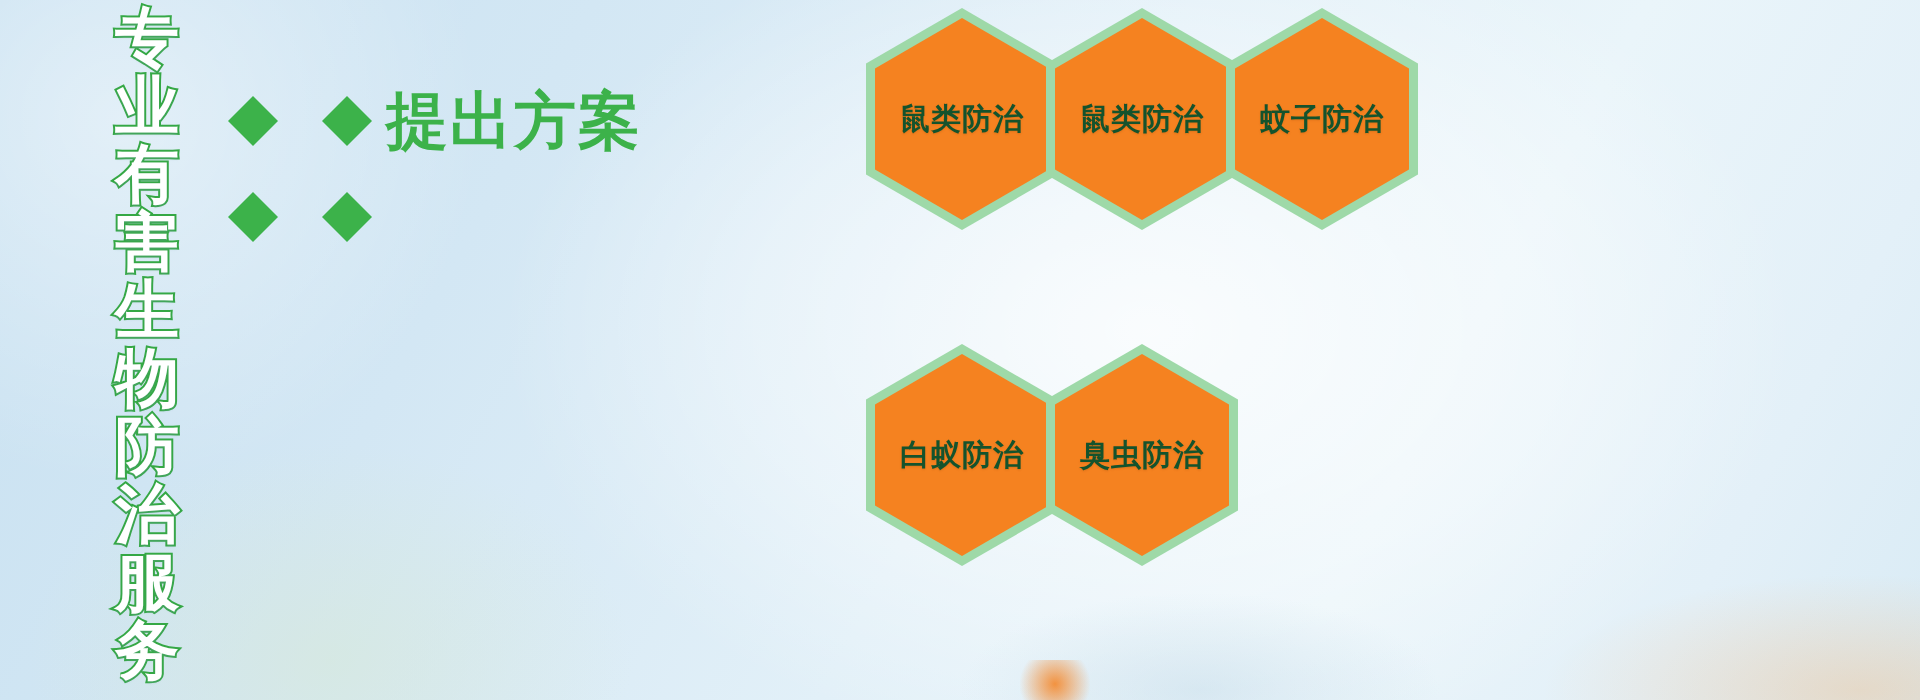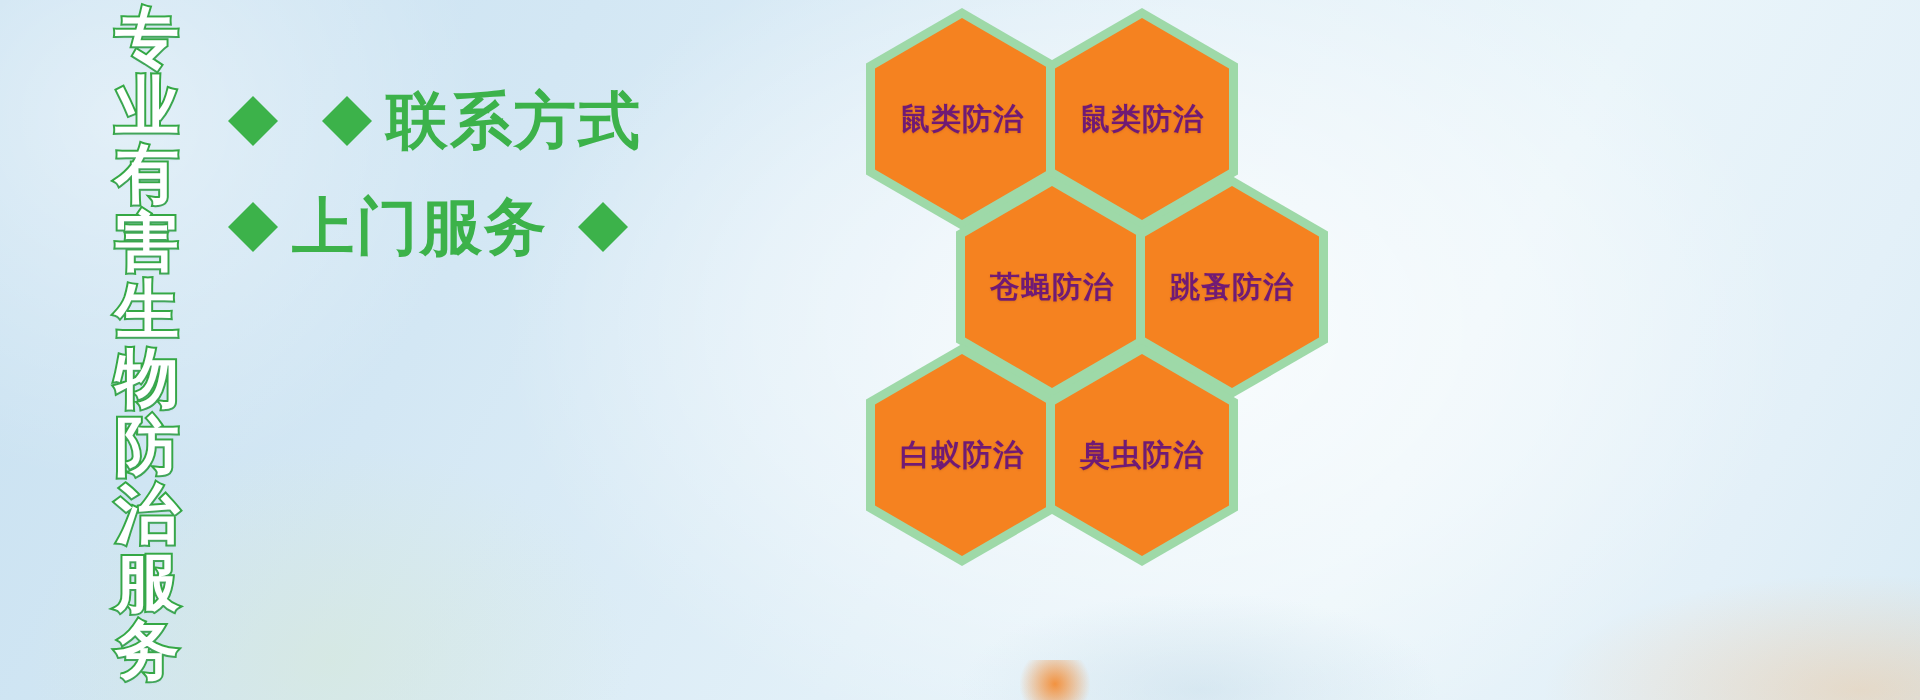--- a/index.html
+++ b/index.html
@@ -77,21 +77,21 @@
     display:flex;align-items:center;justify-content:center;
     clip-path:polygon(50% 0%,100% 25%,100% 75%,50% 100%,0% 75%,0% 25%);
     background:#9ed9a8;
   }
   .hex .inner{
     position:absolute;left:9px;top:10px;width:174px;height:202px;
     clip-path:polygon(50% 0%,100% 25%,100% 75%,50% 100%,0% 75%,0% 25%);
     background:#f58220;
   }
   .hex .hlabel{
-    position:relative;z-index:2;color:#701a75;font-weight:bold;
+    position:relative;z-index:2;color:#14532d;font-weight:bold;
     font-size:30px;letter-spacing:1px;white-space:nowrap;
     text-shadow:0 1px 2px rgba(150,70,0,0.25);
   }
   .r1{top:8px;}  .r2{top:176px;} .r3{top:344px;}
   .c1{left:10px;} .c2{left:190px;} .c3{left:370px;}
   .m1{left:100px;} .m2{left:280px;}
 
   
   .blob{
     position:absolute;left:1020px;top:660px;width:70px;height:60px;
@@ -114,50 +114,45 @@
     <span class="ch">防</span>
     <span class="ch">治</span>
     <span class="ch">服</span>
     <span class="ch">务</span>
   </div>
 
   <div class="feat feat-row1">
     <span class="dia"></span>
     <span class="gap"></span>
     <span class="dia"></span>
-    <span class="txt">联系方式</span>
+    <span class="txt">提出方案</span>
   </div>
 
   <div class="feat feat-row2">
     <span class="dia"></span>
-    <span class="txt">上门服务</span>
     <span class="gap"></span>
     <span class="dia"></span>
   </div>
 
 
   <div class="comb">
 
     <div class="hex r1 c1">
       <span class="inner"></span>
       <span class="hlabel">鼠类防治</span>
     </div>
     <div class="hex r1 c2">
       <span class="inner"></span>
       <span class="hlabel">鼠类防治</span>
     </div>
+    <div class="hex r1 c3">
+      <span class="inner"></span>
+      <span class="hlabel">蚊子防治</span>
+    </div>
 
-    <div class="hex r2 m1">
-      <span class="inner"></span>
-      <span class="hlabel">苍蝇防治</span>
-    </div>
-    <div class="hex r2 m2">
-      <span class="inner"></span>
-      <span class="hlabel">跳蚤防治</span>
-    </div>
 
     <div class="hex r3 c1">
       <span class="inner"></span>
       <span class="hlabel">白蚁防治</span>
     </div>
     <div class="hex r3 c2">
       <span class="inner"></span>
       <span class="hlabel">臭虫防治</span>
     </div>
   </div>

